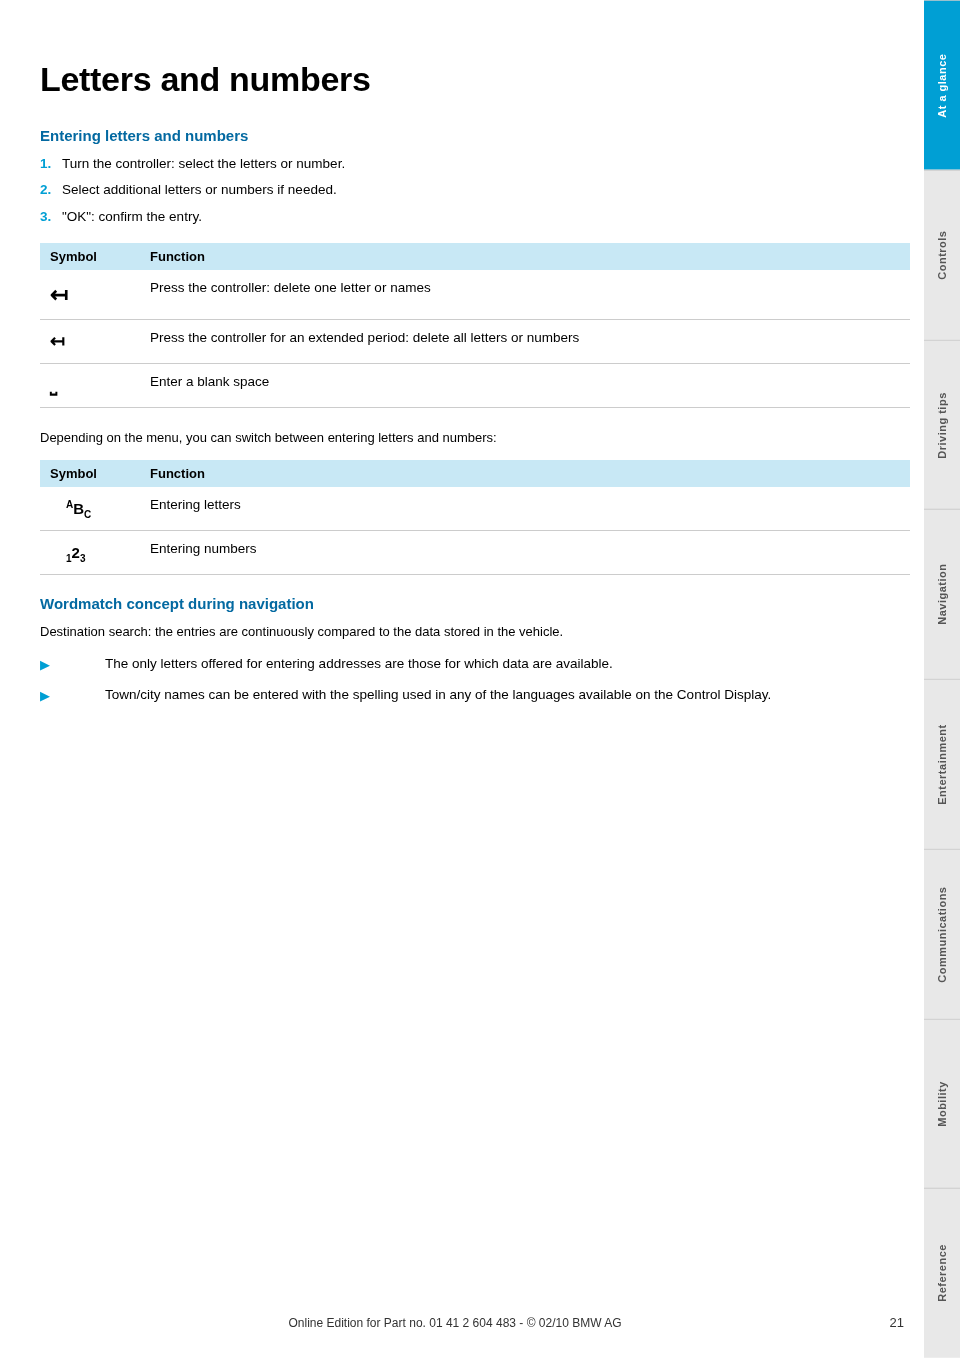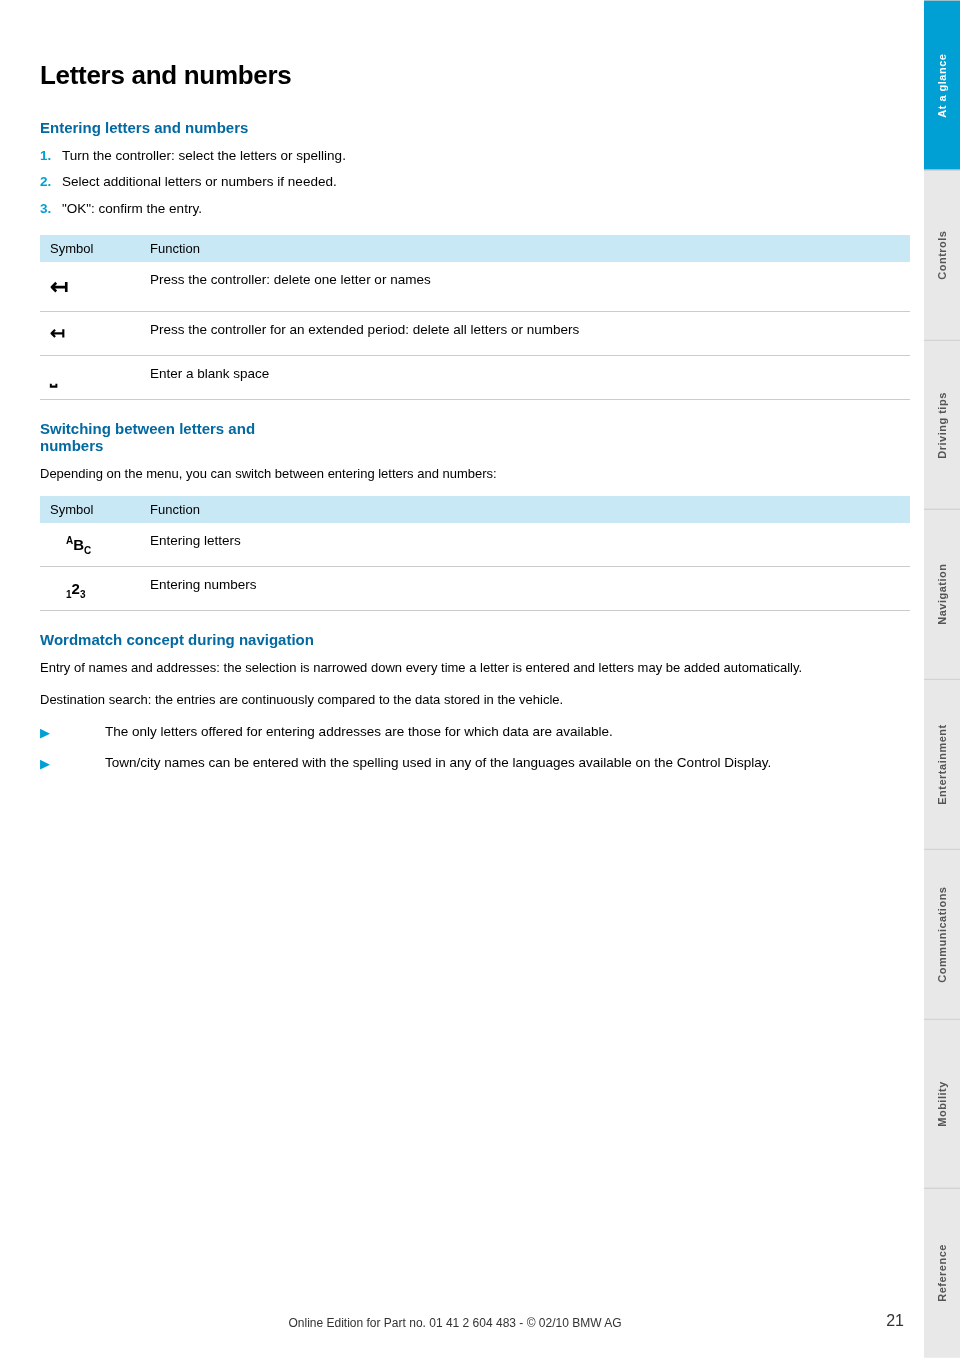--- a/index.html
+++ b/index.html
@@ -52,21 +52,21 @@
 
     
     .main-content {
       margin-left: 40px;
       margin-right: 50px;
       padding-top: 60px;
       padding-bottom: 80px;
     }
 
     .page-title {
-      font-size: 26px;
+      font-size: 34px;
       font-weight: bold;
       color: #000;
       margin-bottom: 28px;
       letter-spacing: -0.3px;
     }
 
     .section-heading {
       font-size: 15px;
       font-weight: bold;
       color: #0369a1;
@@ -104,21 +104,21 @@
       font-size: 13.5px;
     }
 
     .symbol-table thead tr {
       background: #c8e8f5;
     }
 
     .symbol-table thead th {
       padding: 6px 10px;
       text-align: left;
-      font-weight: normal;
+      font-weight: bold;
       font-size: 13px;
       border: none;
     }
 
     .symbol-table tbody tr {
       border-bottom: 1px solid #ccc;
     }
 
     .symbol-table tbody td {
       padding: 8px 10px;
@@ -172,21 +172,21 @@
       right: 50px;
       text-align: center;
       font-size: 12px;
       color: #333;
     }
 
     .page-number {
       position: absolute;
       bottom: 28px;
       right: 56px;
-      font-size: 16px;
+      font-size: 13px;
       color: #333;
     }
 
     
     .abc-symbol {
       font-size: 15px;
       margin-left: 16px;
     }
 
     .abc-symbol sup {
@@ -242,21 +242,21 @@
 </div>
 
 <div class="main-content">
   <h1 class="page-title">Letters and numbers</h1>
 
   <h2 class="section-heading">Entering letters and numbers</h2>
 
   <ol class="steps-list">
     <li>
       <span class="step-num">1.</span>
-      <span class="step-text">Turn the controller: select the letters or spelling.</span>
+      <span class="step-text">Turn the controller: select the letters or number.</span>
     </li>
     <li>
       <span class="step-num">2.</span>
       <span class="step-text">Select additional letters or numbers if needed.</span>
     </li>
     <li>
       <span class="step-num">3.</span>
       <span class="step-text">"OK": confirm the entry.</span>
     </li>
   </ol>
@@ -283,21 +283,20 @@
       </tr>
       <tr>
         <td>
           <span class="spacebar-sym">⎵</span>
         </td>
         <td>Enter a blank space</td>
       </tr>
     </tbody>
   </table>
 
-  <h2 class="section-heading">Switching between letters and<br>numbers</h2>
 
   <p class="para">Depending on the menu, you can switch between entering letters and numbers:</p>
 
   <table class="symbol-table">
     <thead>
       <tr>
         <th>Symbol</th>
         <th>Function</th>
       </tr>
     </thead>
@@ -312,21 +311,20 @@
         <td>
           <span class="abc-symbol"><sub>1</sub><strong>2</strong><sub>3</sub></span>
         </td>
         <td>Entering numbers</td>
       </tr>
     </tbody>
   </table>
 
   <h2 class="section-heading">Wordmatch concept during navigation</h2>
 
-  <p class="para">Entry of names and addresses: the selection is narrowed down every time a letter is entered and letters may be added automatically.</p>
   <p class="para">Destination search: the entries are continuously compared to the data stored in the vehicle.</p>
 
   <ul class="note-list">
     <li>
       <span class="note-arrow">▶</span>
       <span class="note-text">The only letters offered for entering addresses are those for which data are available.</span>
     </li>
     <li>
       <span class="note-arrow">▶</span>
       <span class="note-text">Town/city names can be entered with the spelling used in any of the languages available on the Control Display.</span>

